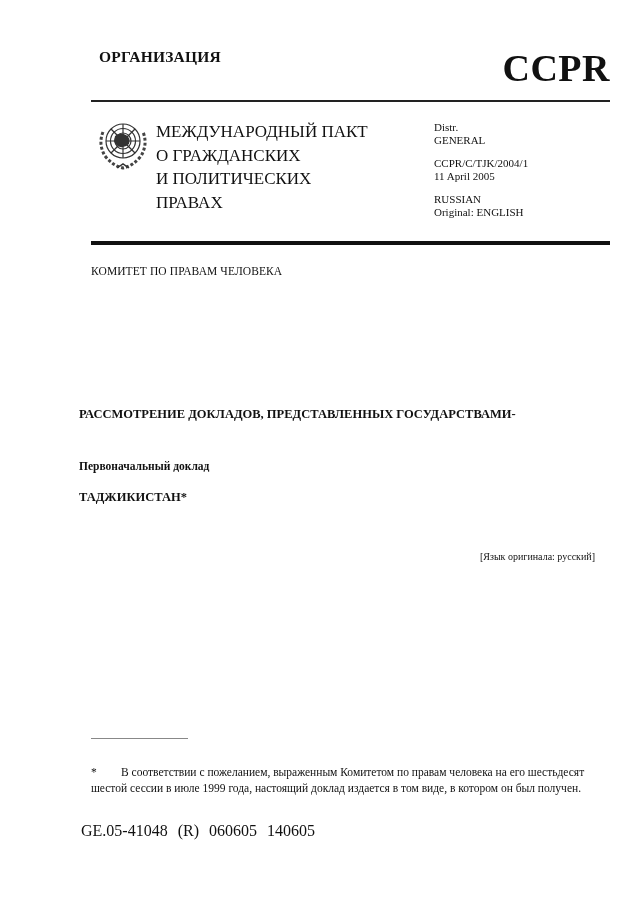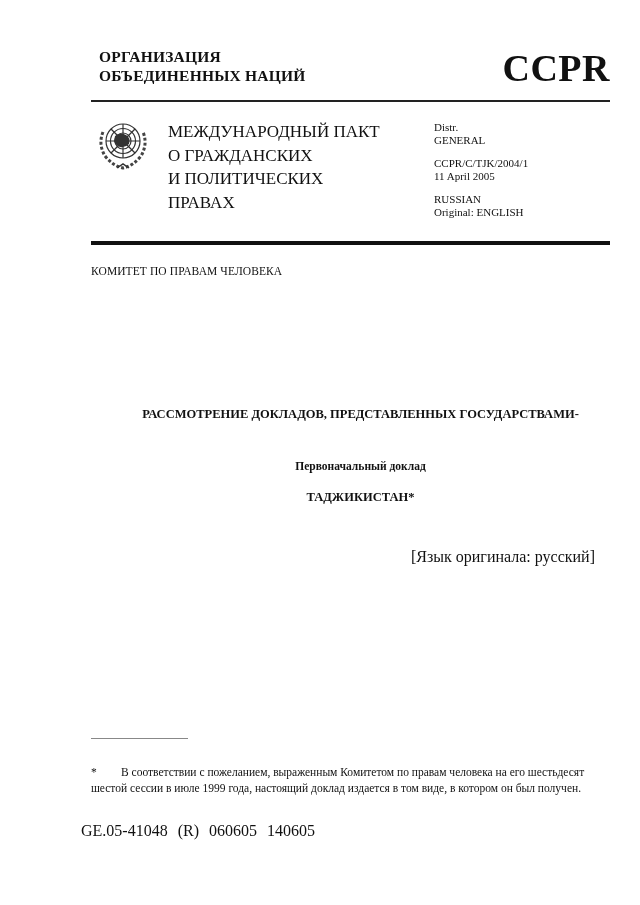--- a/index.html
+++ b/index.html
@@ -2,41 +2,40 @@
 <html><head>
 <meta charset="utf-8">
 <style>
   html, body { margin: 0; padding: 0; background: #ffffff; }
   body { width: 640px; height: 905px; position: relative; overflow: hidden; font-family: "Liberation Serif", "DejaVu Serif", serif; color: #111; }
   .abs { position: absolute; }
   .org { left: 91px; top: 47px; font-weight: bold; font-size: 15.5px; line-height: 19px; letter-spacing: 0.2px; margin-left: 8px; }
   .ccpr { right: 30px; top: 46px; font-weight: bold; font-size: 38px; line-height: 44px; letter-spacing: 0.5px; }
   .rule1 { left: 91px; top: 100px; width: 519px; height: 2px; background: #222; }
   .emblem { left: 93px; top: 114px; width: 60px; height: 60px; }
-  .covenant { left: 168px; top: 120px; font-size: 17px; line-height: 23.5px; }
+  .covenant { left: 156px; top: 120px; font-size: 17px; line-height: 23.5px; }
   .distr { left: 434px; top: 121px; font-size: 11px; line-height: 13px; }
   .distr .gap { height: 10px; }
   .rule2 { left: 91px; top: 241px; width: 519px; height: 4px; background: #111; }
   .committee { left: 91px; top: 265px; font-size: 11.5px; letter-spacing: 0.1px; }
-  .center-block { left: 101px; width: 519px; text-align: center; }
+  .center-block { left: 79px; width: 519px; text-align: left; }
   .title { top: 405px; font-weight: bold; font-size: 12.5px; line-height: 19px; }
   .subtitle { top: 460px; font-weight: bold; font-size: 11.5px; }
   .country { top: 490px; font-weight: bold; font-size: 12.5px; }
-  .meta { right: 45px; top: 548px; text-align: right; font-size: 16px; line-height: 17.5px; }
+  .meta { right: 45px; top: 548px; text-align: right; font-size: 10px; line-height: 17.5px; }
   .fn-rule { left: 91px; top: 738px; width: 97px; height: 1px; background: #888; }
   .footnote { left: 91px; top: 742px; width: 505px; font-size: 11.5px; line-height: 16px; margin-top: 22px; }
   .footnote .star { display: inline-block; width: 30px; }
   .docnum { left: 81px; top: 822px; font-size: 16px; word-spacing: 6px; font-family: Liberation Serif, serif; }
 </style>
 </head>
 <body>
 
 <div class="abs org">
   <div>ОРГАНИЗАЦИЯ</div>
-  <div>ОБЪЕДИНЕННЫХ НАЦИЙ</div>
 </div>
 <div class="abs ccpr">CCPR</div>
 <div class="abs rule1"></div>
 
 <div class="abs emblem">
   <svg width="60" height="60" viewBox="0 0 60 60">
     <g fill="none" stroke="#333" stroke-width="1.2">
       <circle cx="30" cy="27" r="17"></circle>
       <circle cx="30" cy="27" r="12.5"></circle>
       <circle cx="30" cy="27" r="8"></circle>

